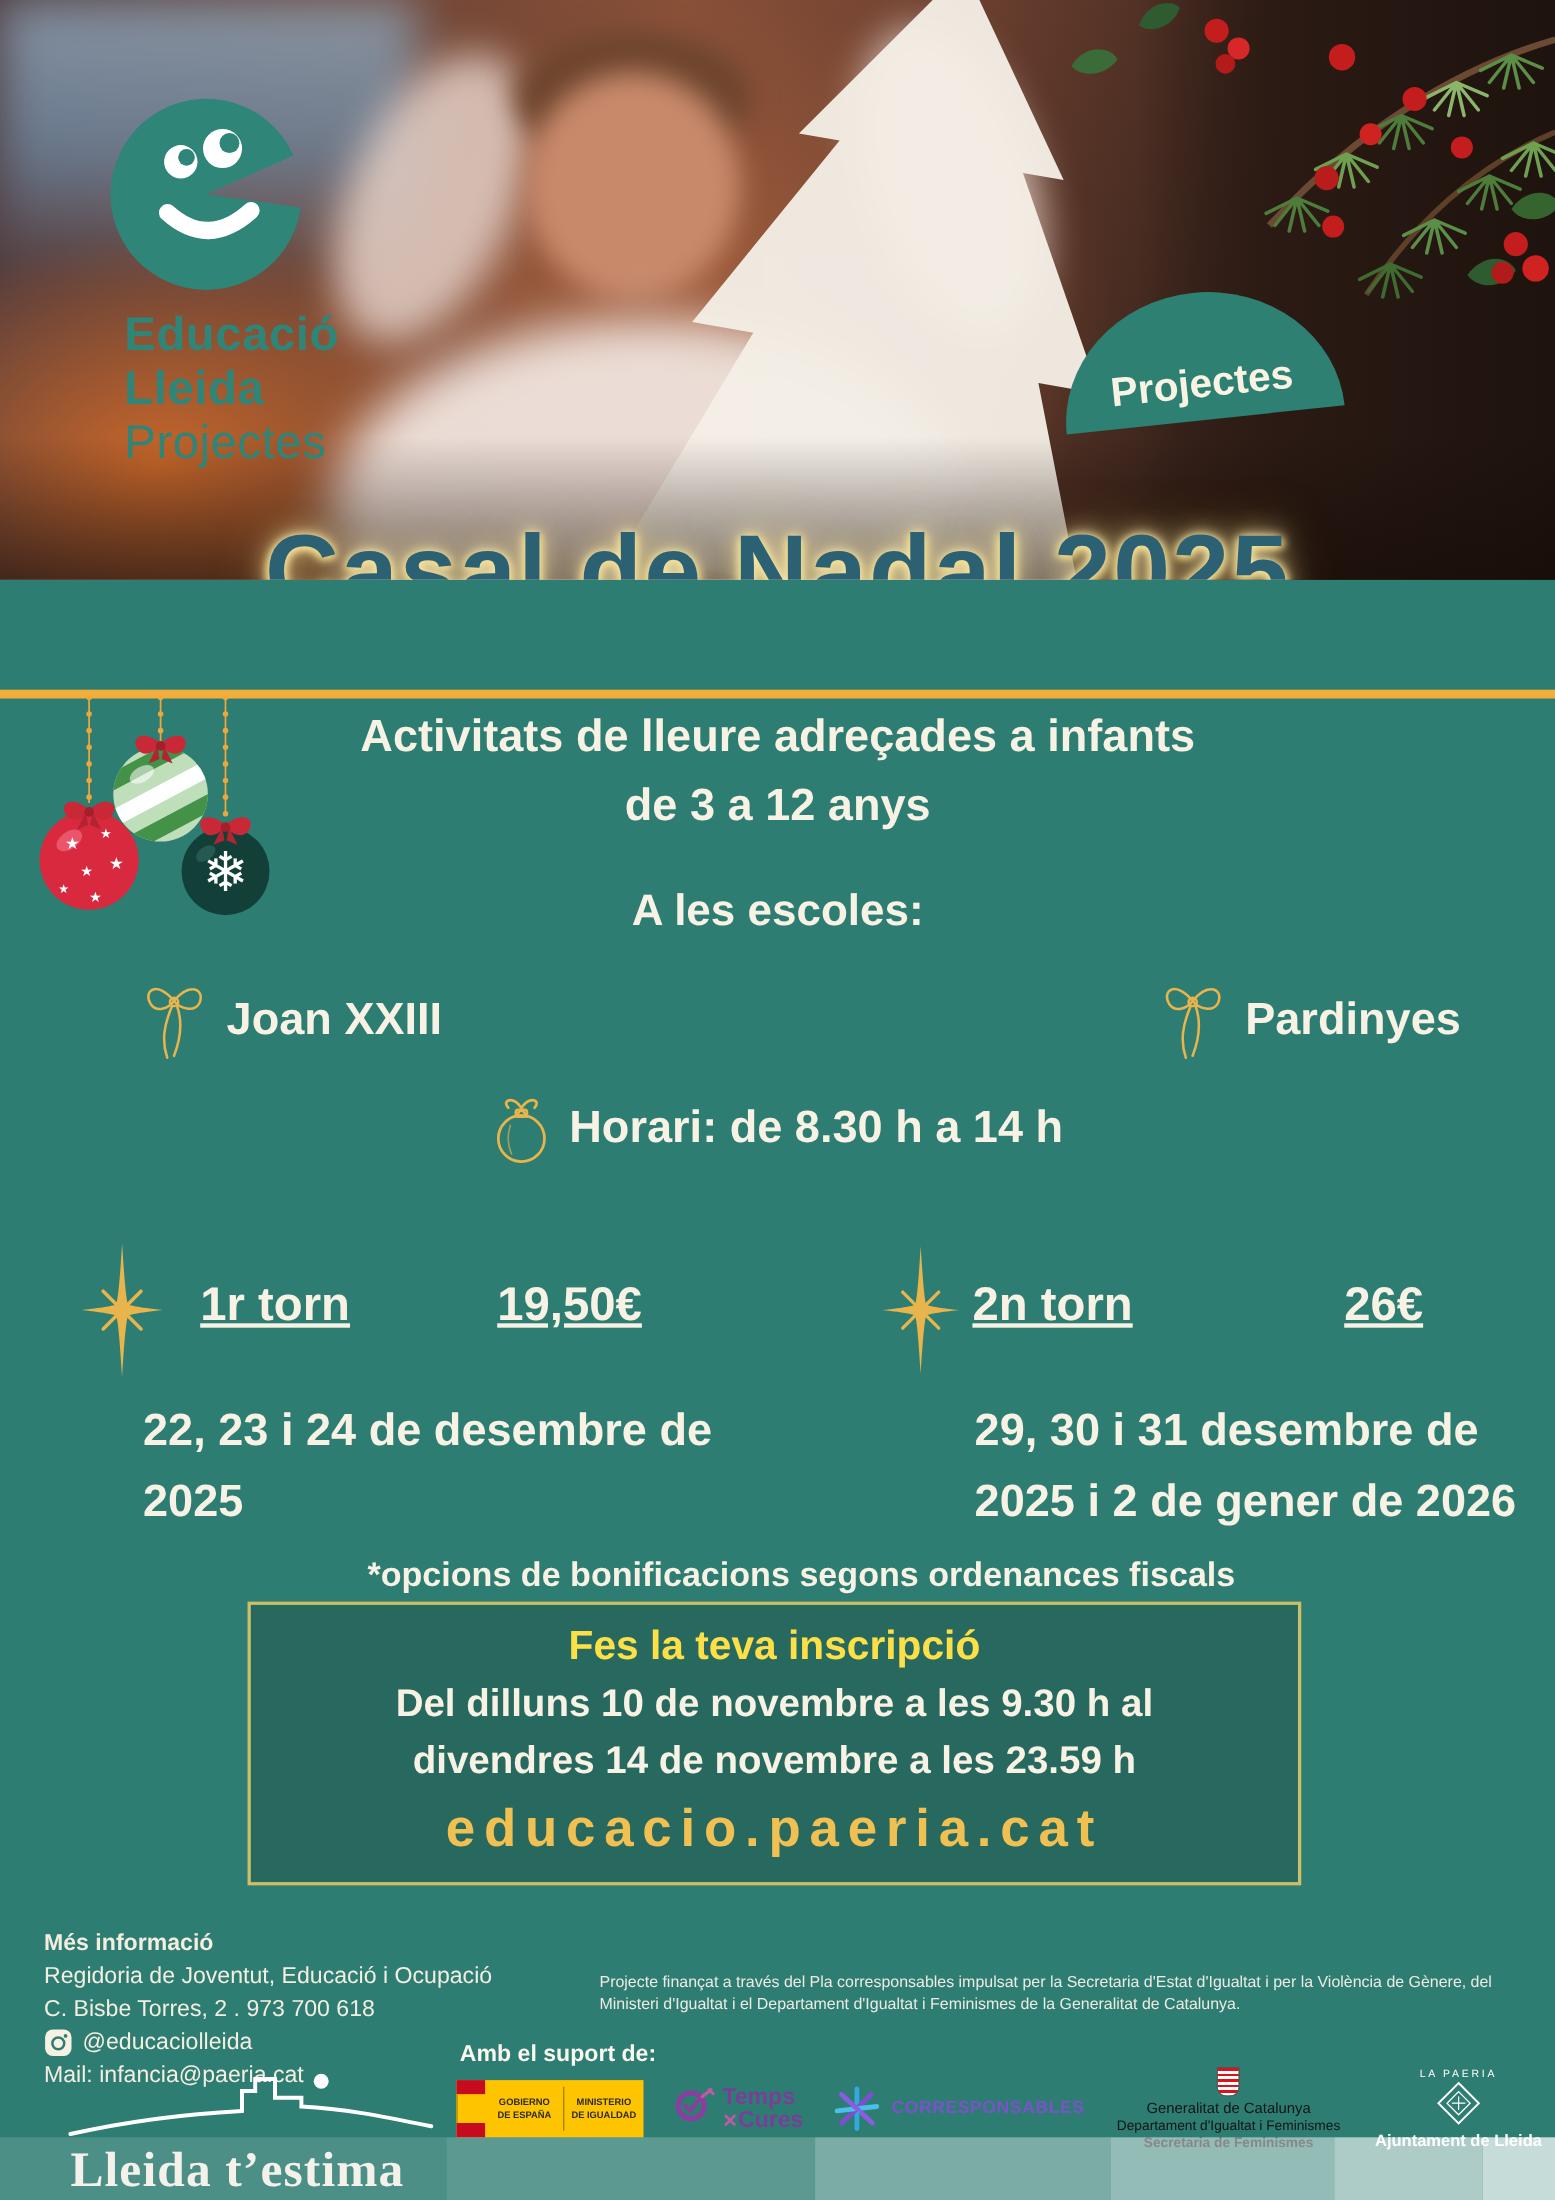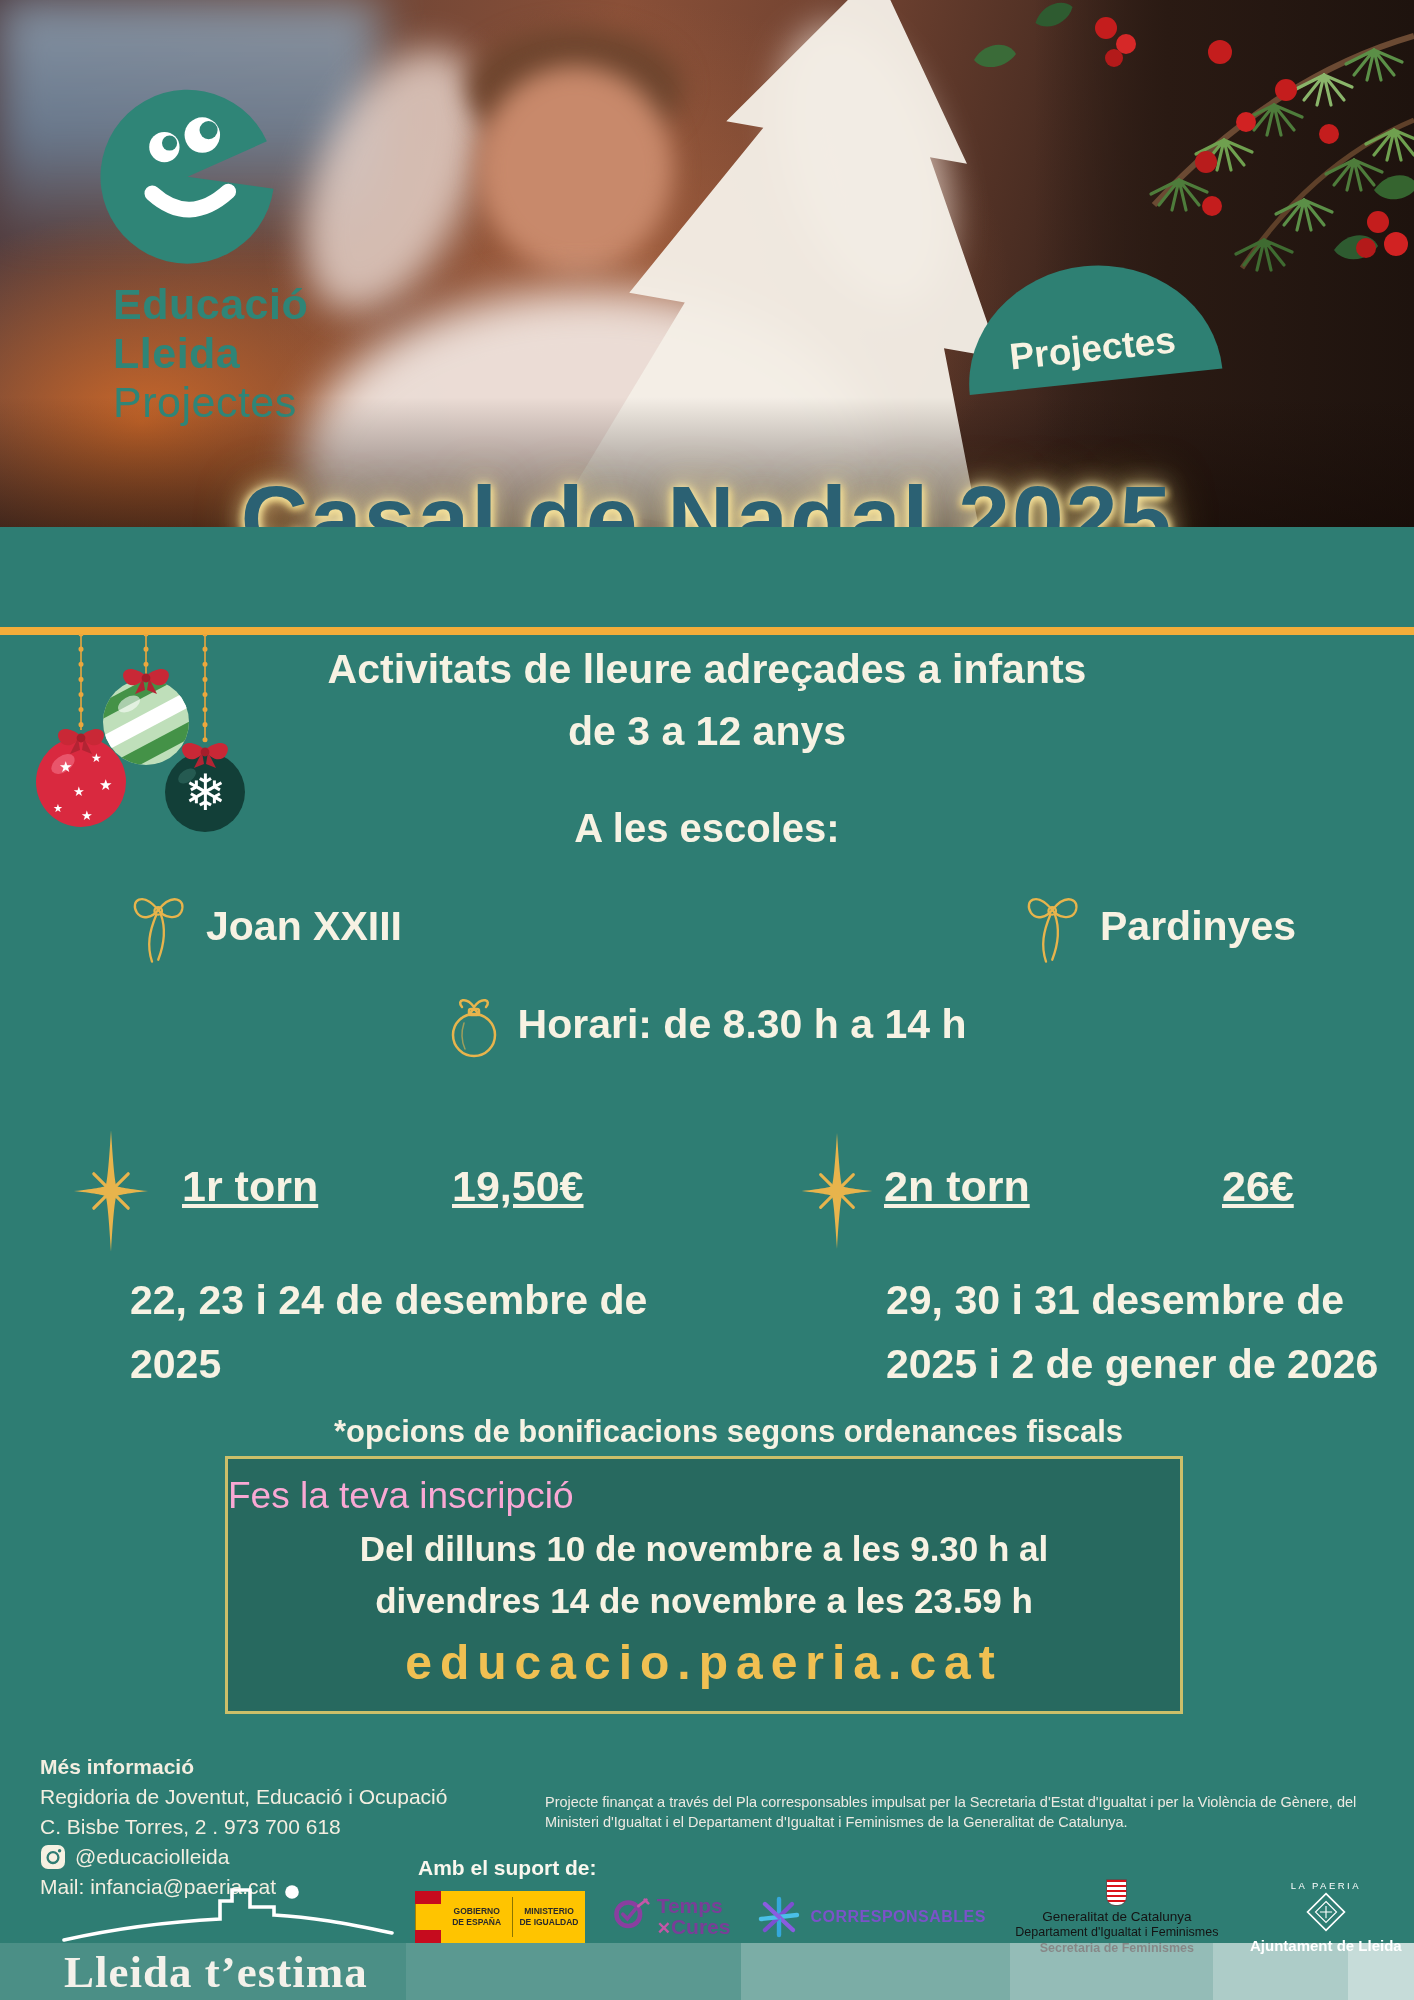--- a/index.html
+++ b/index.html
@@ -47,42 +47,42 @@
   .goldline{position:absolute;left:0;top:627px;width:100%;height:8px;background:#F3AD3A;}
   .cream{color:#F7F2E3;}
   .ornaments{position:absolute;left:15px;top:634px;}
   .intro1{position:absolute;left:0;right:0;top:646px;margin:0;text-align:center;
     font-size:41px;font-weight:800;}
   .intro2{position:absolute;left:0;right:0;top:708px;margin:0;text-align:center;
     font-size:41px;font-weight:800;}
   .escoles{position:absolute;left:0;right:0;top:806px;margin:0;text-align:center;
     font-size:40px;font-weight:800;}
   .schools{position:absolute;left:0;right:0;top:876px;height:100px;display:flex;
-    justify-content:space-between;padding:0 118px 0 128px;}
+    justify-content:space-between;padding:0 86px 0 128px;}
   .school{display:flex;align-items:center;gap:14px;}
   .school .lbl{font-size:41px;font-weight:800;}
   .horari{position:absolute;left:0;right:0;top:988px;display:flex;justify-content:center;
     align-items:center;gap:18px;}
   .horari .lbl{font-size:41px;font-weight:800;}
   .abs{position:absolute;}
   .torn-name,.torn-price{font-size:43px;font-weight:800;text-decoration:underline;}
   .t1-star{left:58px;top:1128px;}
   .t1-name{left:182px;top:1162px;}
   .t1-price{left:452px;top:1162px;}
   .t1-dates{left:130px;top:1268px;width:600px;}
   .t2-star{left:792px;top:1128px;}
   .t2-name{left:884px;top:1162px;}
   .t2-price{left:1222px;top:1162px;}
   .t2-dates{left:886px;top:1268px;width:530px;}
   .torn-dates{font-size:41px;font-weight:800;line-height:64px;}
   .note{position:absolute;left:0;right:0;top:1414px;margin:0;text-align:center;
     font-size:31px;font-weight:800;padding-left:43px;}
   .box{position:absolute;left:225px;top:1456px;width:952px;height:252px;background:#27695F;
     border:3px solid #CCBF69;}
-  .box .t1{position:absolute;left:0;right:0;top:16px;text-align:left;font-size:37px;font-weight:400;color:#f9a8d4;}
+  .box .t1{position:absolute;left:0;right:0;top:16px;text-align:center;font-size:37px;font-weight:700;color:#fde047;}
   .box .l1{position:absolute;left:0;right:0;top:70px;text-align:center;font-size:35px;font-weight:800;color:#F7F2E3;}
   .box .l2{position:absolute;left:0;right:0;top:122px;text-align:center;font-size:35px;font-weight:800;color:#F7F2E3;}
   .box .url{position:absolute;left:0;right:0;top:176px;text-align:center;font-size:48px;
     font-weight:800;color:#F0C052;letter-spacing:8px;}
   
   .contact{position:absolute;left:40px;top:1712px;font-size:21px;line-height:30px;color:#F3EEE0;}
   .contact .hd{font-weight:800;margin-top:40px;}
   .ig-line{display:flex;align-items:center;gap:9px;}
   .funding{position:absolute;left:545px;top:1792px;width:865px;font-size:14.5px;line-height:1.4;
     color:#EDEAE2;}

